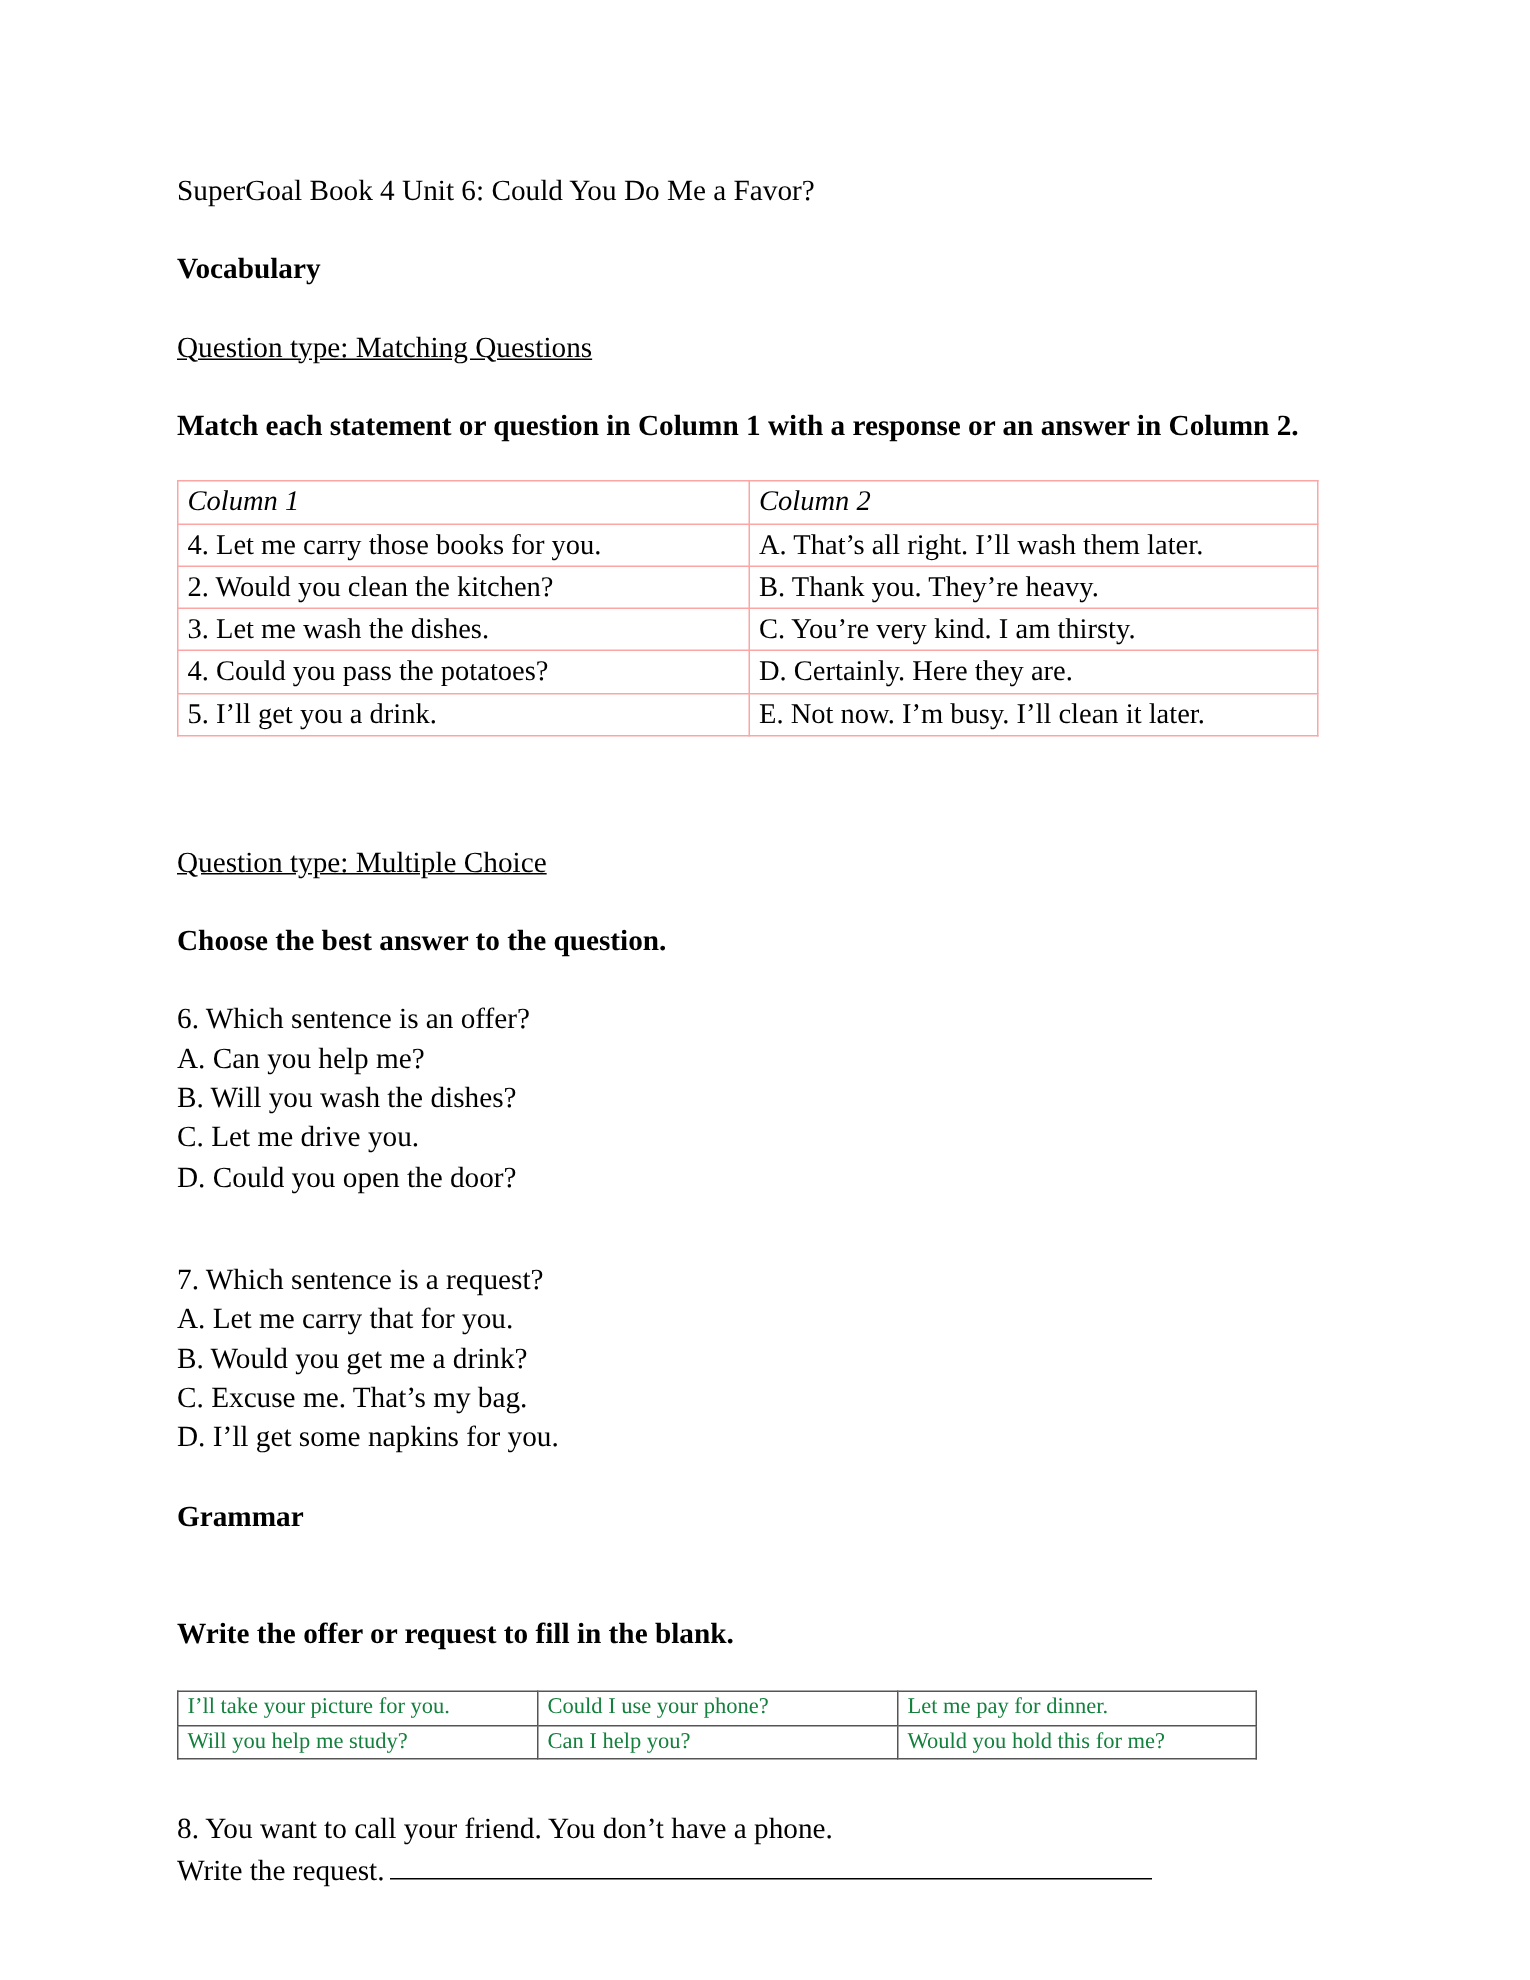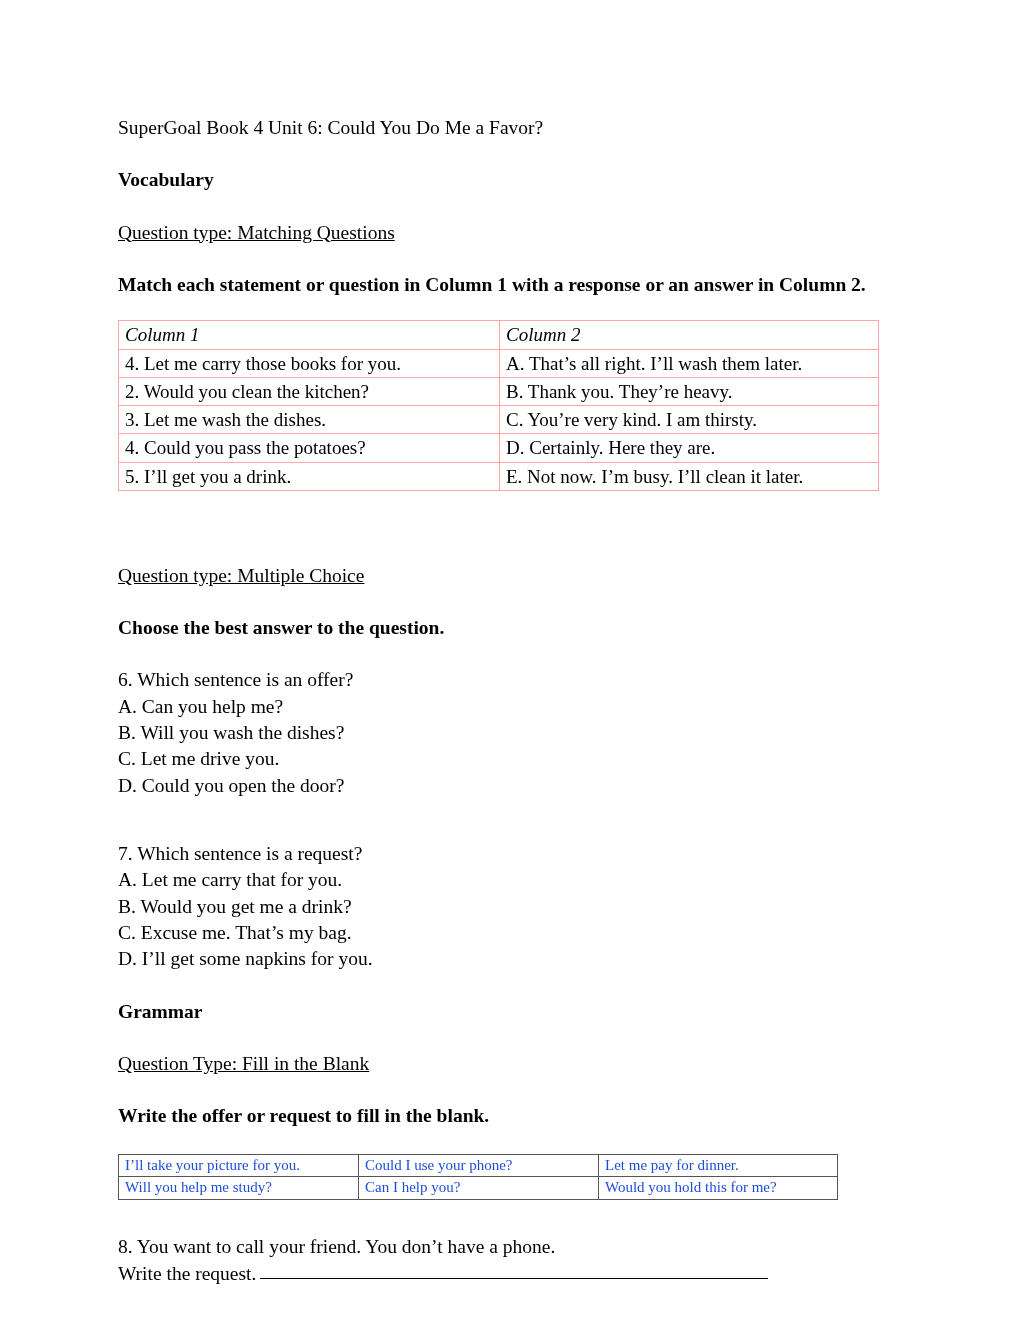--- a/index.html
+++ b/index.html
@@ -67,21 +67,21 @@
     border-collapse: collapse;
     width: 680px;
     table-layout: fixed;
   }
   .bank-table td {
     border: 1px solid #555;
     padding: 1px 6px;
     font-size: 15px;
     line-height: 1.3;
     height: 18px;
-    color: #1d4ed8;
+    color: #15803d;
     font-family: "Liberation Serif", "DejaVu Serif", serif;
   }
   .bank-table td:nth-child(1) { width: 227px; }
   .bank-table td:nth-child(2) { width: 227px; }
   .bank-table td:nth-child(3) { width: 226px; }
 
   .blank-rule {
     display: inline-block;
     width: 508px;
     border-bottom: 1px solid #000;
@@ -153,21 +153,20 @@
     <p class="line">7. Which sentence is a request?</p>
     <p class="line">A. Let me carry that for you.</p>
     <p class="line">B. Would you get me a drink?</p>
     <p class="line">C. Excuse me. That’s my bag.</p>
     <p class="line">D. I’ll get some napkins for you.</p>
 
     <div class="gap-md"></div>
     <p class="line bold">Grammar</p>
 
     <div class="gap-md"></div>
-    <p class="line underline">Question Type: Fill in the Blank</p>
 
     <div class="gap-md"></div>
     <p class="line bold">Write the offer or request to fill in the blank.</p>
 
     <div class="bank-wrap">
       <table class="bank-table">
         <tbody>
             <tr>
           <td>I’ll take your picture for you.</td>
           <td>Could I use your phone?</td>

